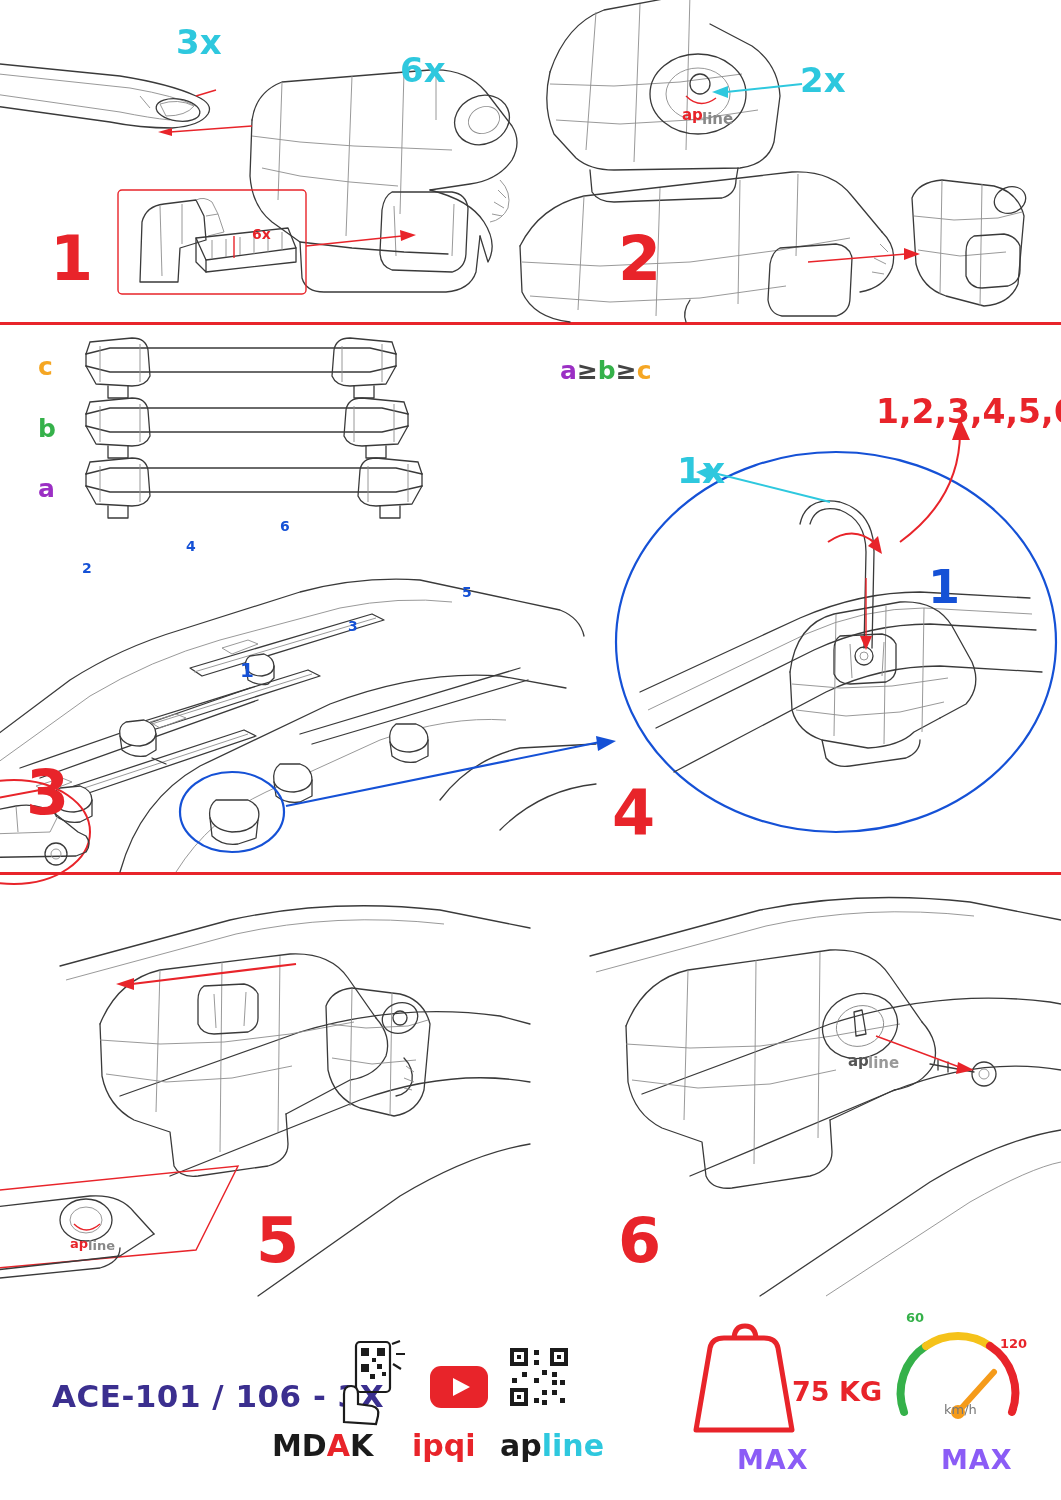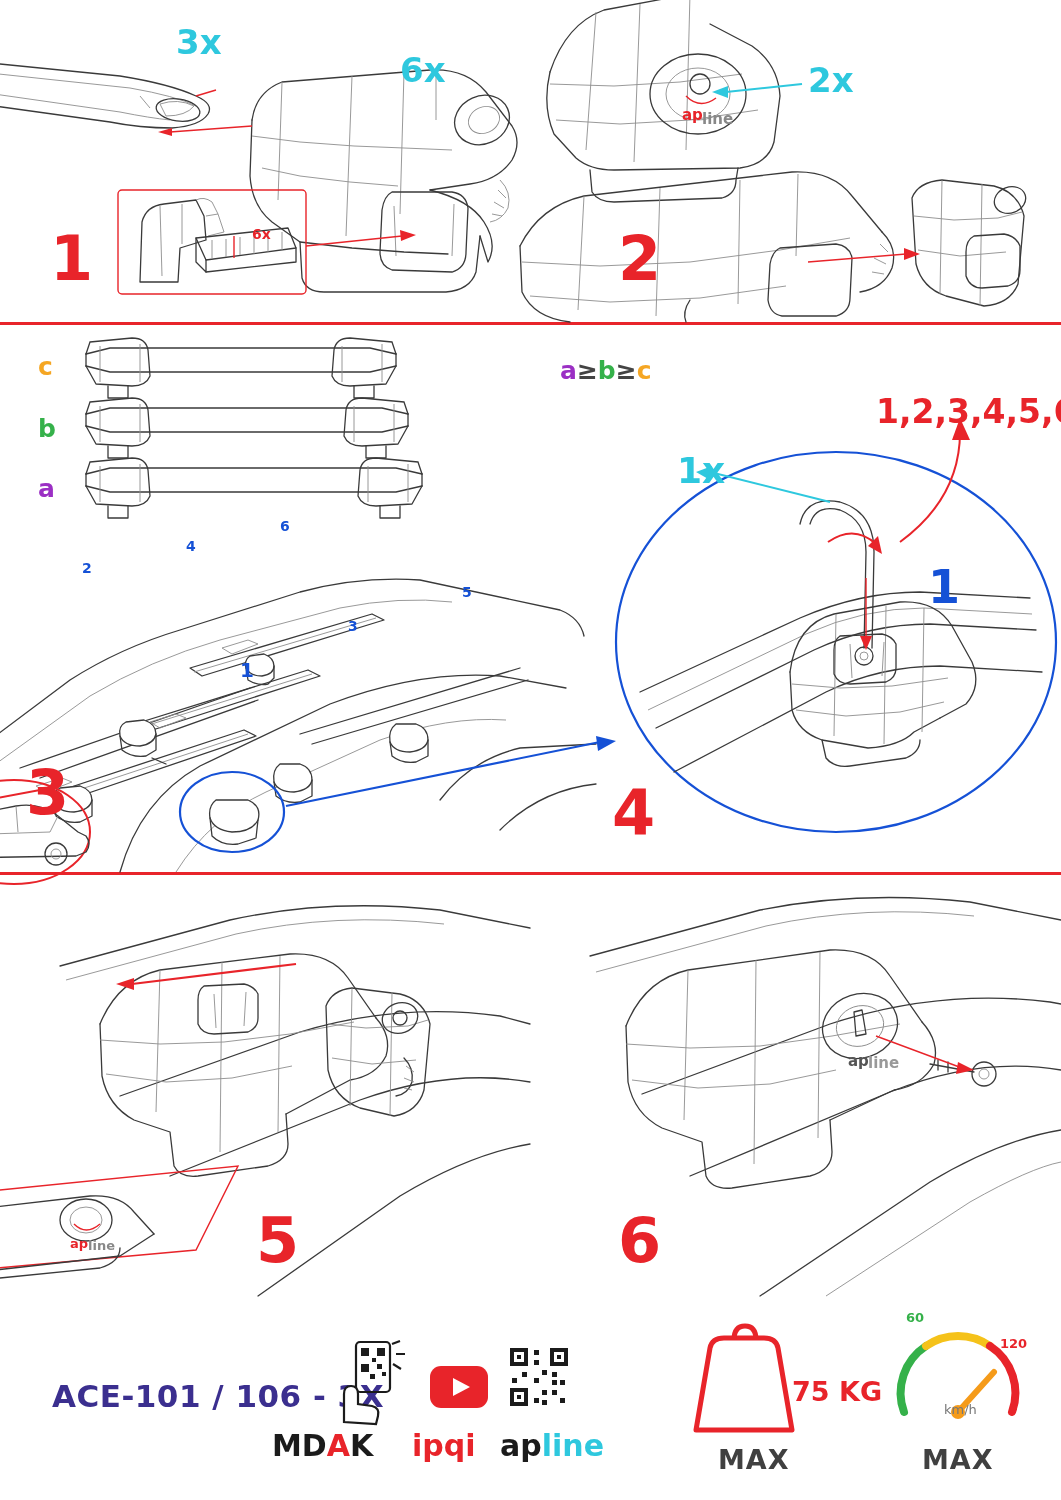--- a/index.html
+++ b/index.html
@@ -11,21 +11,21 @@
   .qty{position:absolute;font-family:"DejaVu Sans",sans-serif;font-weight:700;font-size:34px;color:#2ec8de;}
   svg{display:block;overflow:visible;}
   .ln{fill:none;stroke:#3a3a3a;stroke-width:1.3;stroke-linejoin:round;stroke-linecap:round;}
   .lnlite{fill:none;stroke:#8d8d8d;stroke-width:0.9;}
   .red{fill:none;stroke:#e8242a;stroke-width:2;}
   .redthin{fill:none;stroke:#e8242a;stroke-width:1.4;}
   .blue{fill:none;stroke:#1551d6;stroke-width:2.2;}
   .cyan{fill:none;stroke:#2ec8de;stroke-width:2;}
   .footer-title{position:absolute;font-family:"DejaVu Sans",sans-serif;font-weight:700;font-size:31px;color:#3b2f8f;letter-spacing:0.5px;}
   .brand{position:absolute;font-size:30px;font-weight:700;}
-  .maxlbl{position:absolute;font-size:27px;font-weight:700;color:#404040;letter-spacing:1px;}
+  .maxlbl{position:absolute;font-size:27px;font-weight:700;color:#8b5cf6;letter-spacing:1px;margin-left:19px;}
   .kgtxt{position:absolute;font-size:27px;font-weight:700;color:#e8242a;}
   .tinytxt{position:absolute;font-size:11px;color:#777;}
   .abc{position:absolute;font-weight:700;font-size:25px;}
   .numsmall{position:absolute;font-size:14px;font-weight:700;color:#1551d6;}
   .bigred{position:absolute;font-weight:700;font-size:33px;color:#e8242a;letter-spacing:0px;}
   .blue1{position:absolute;font-weight:700;font-size:46px;color:#1551d6;}
 </style>
 </head>
 <body>
 
@@ -128,21 +128,21 @@
         <ellipse class="ln" cx="480" cy="200" rx="16" ry="13" transform="rotate(-20 480 200)"></ellipse>
         <path class="ln" d="M444 236 Q436 240 436 252 L436 276 Q440 288 452 288 L478 286 Q490 282 490 270 L490 246 Q486 236 474 234 Z"></path>
       </g>
 
       <path class="redthin" d="M278 262 L376 254"></path>
       <path fill="#e8242a" d="M374 248 l16 6 -16 6 z"></path>
 
       <path class="cyan" d="M272 84 L196 92"></path>
       <path fill="#2ec8de" d="M198 86 l-16 6 16 6 z"></path>
     </svg>
-    <div class="qty" style="left:270px;top:60px;margin-left:8px;">2x</div>
+    <div class="qty" style="left:270px;top:60px;">2x</div>
     <div class="stepnum" style="left:88px;top:228px;">2</div>
   </div>
 
   <div class="panel" style="left:0;top:326px;width:530px;height:180px;">
     <svg width="530" height="180" viewBox="0 0 530 180">
 
       <g transform="translate(70,6)">
         <path class="ln" d="M16 22 L40 16 L300 16 L326 22"></path>
         <path class="ln" d="M16 34 L40 40 L300 40 L326 34"></path>
         <path class="ln" d="M16 22 L16 34 M326 22 L326 34"></path>

